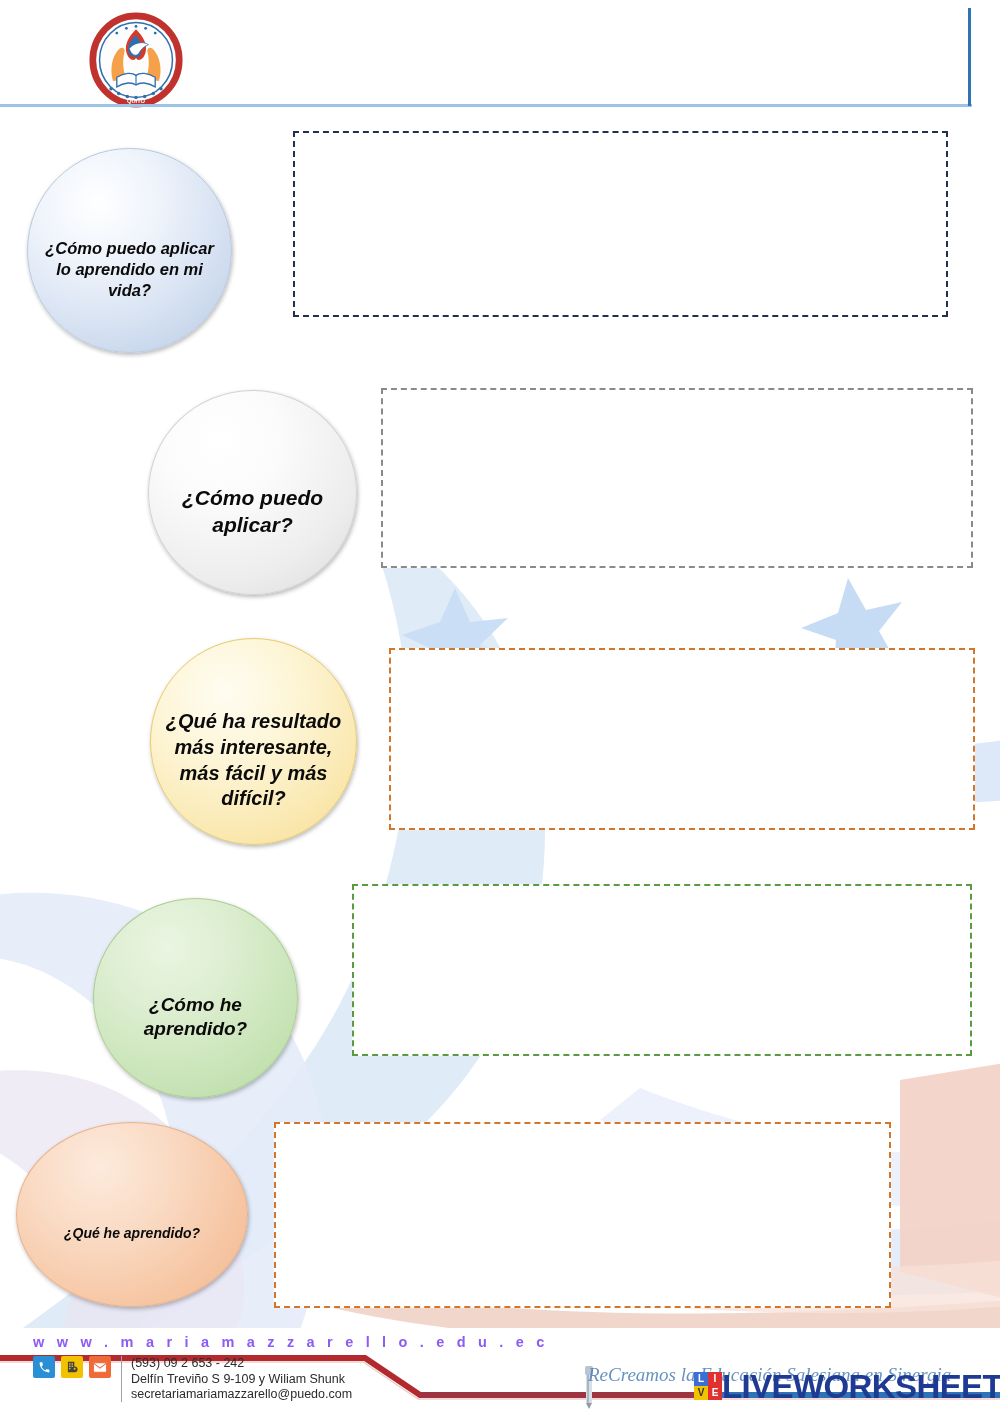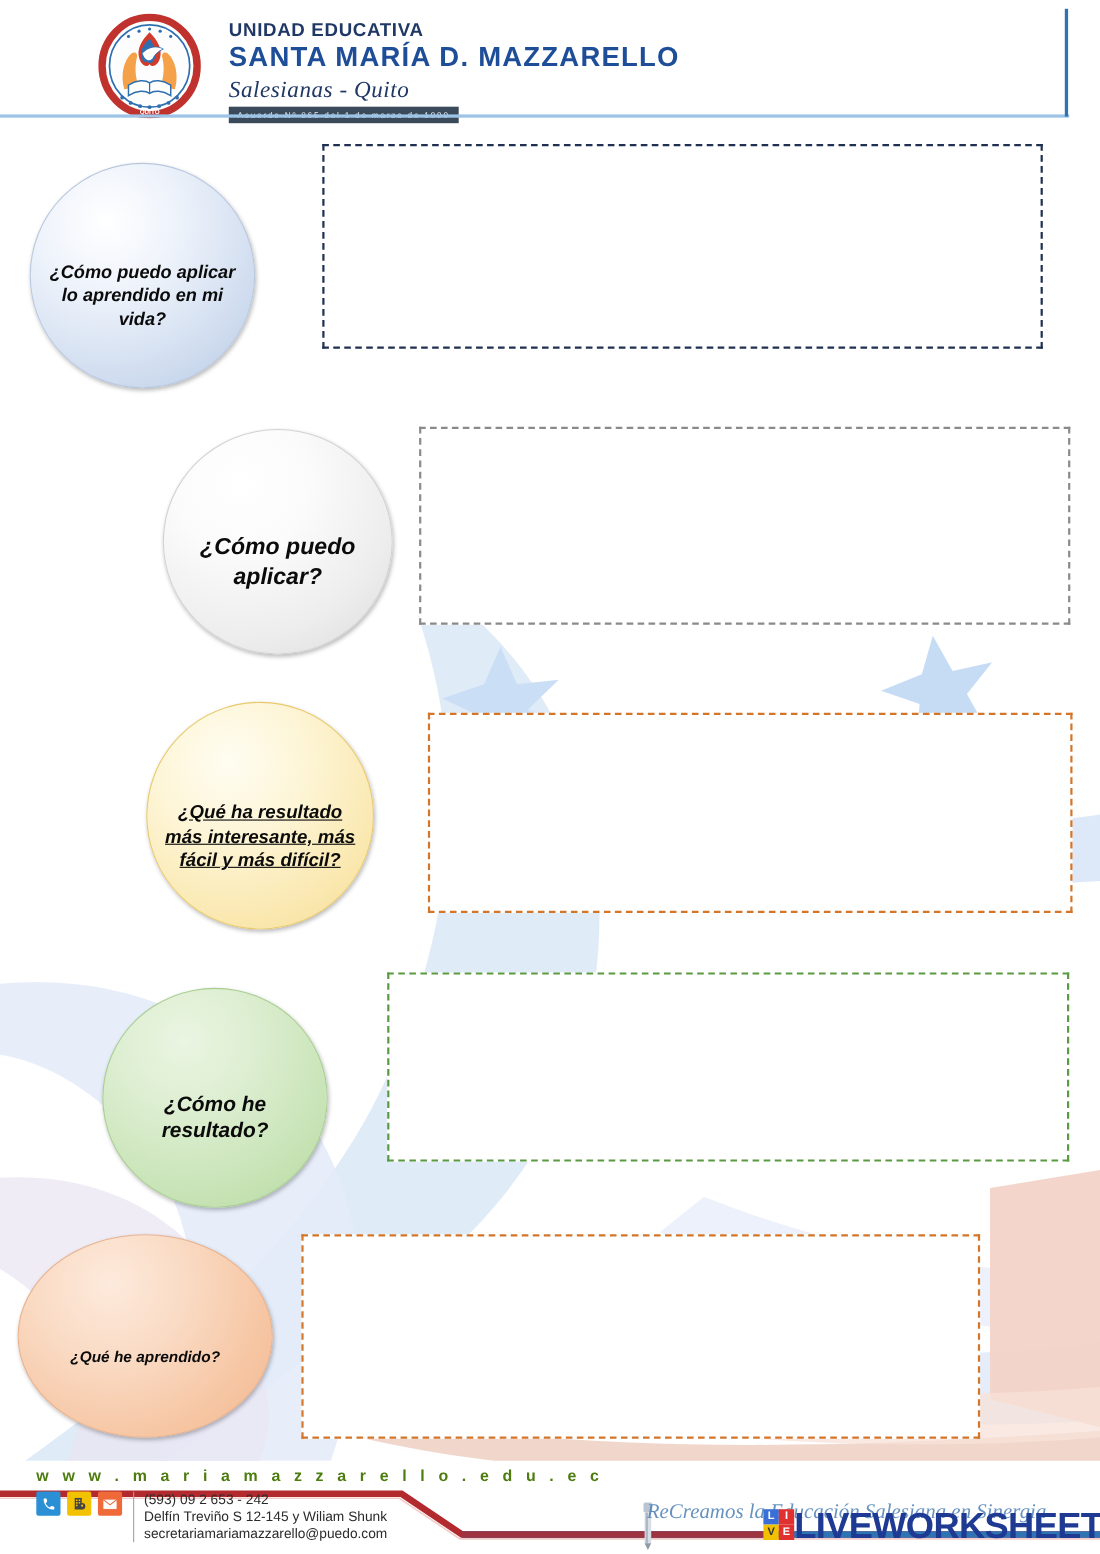--- a/index.html
+++ b/index.html
@@ -70,21 +70,21 @@
   .answerbox{position:absolute;background:#ffffff;box-sizing:border-box;}
   .db-navy  {border:2px dashed #1f3050;}
   .db-gray  {border:2px dashed #8a8a8a;}
   .db-orange{border:2px dashed #d4762a;}
   .db-green {border:2px dashed #5a9a40;}
   .db-orange2{border:2px dashed #d4762a;}
 
   
   #footer{position:absolute;left:0;bottom:0;width:1000px;height:100px;z-index:6;}
   #footer-url{position:absolute;left:33px;top:1334px;font-size:14.5px;
-      font-weight:bold;letter-spacing:4.2px;color:#4d7c0f;z-index:7;
+      font-weight:bold;letter-spacing:4.2px;color:#8b5cf6;z-index:7;
       white-space:nowrap;}
   #footer-contact{position:absolute;left:33px;top:1356px;z-index:7;
       display:flex;align-items:flex-start;}
   .fi{width:22px;height:22px;margin-right:6px;border-radius:2px;
       display:flex;align-items:center;justify-content:center;}
   .fi-phone{background:#2a8fd4;}
   .fi-loc{background:#f2c200;}
   .fi-mail{background:#ef6a38;}
   #contact-div{width:1px;height:46px;background:#9aa3ab;margin:0 9px 0 4px;}
   #contact-lines{font-size:12.5px;line-height:15.5px;color:#2b2b2b;
@@ -178,55 +178,49 @@
       <circle cx="76" cy="80" r="1.8"></circle>
       <circle cx="30" cy="22" r="1.5"></circle>
         <circle cx="40" cy="17" r="1.5"></circle>
       <circle cx="50" cy="15" r="1.5"></circle>
         <circle cx="60" cy="17" r="1.5"></circle>
       <circle cx="70" cy="22" r="1.5"></circle>
     </g>
     <text x="50" y="95" font-size="6" font-weight="bold" fill="#ffffff" text-anchor="middle" font-family="'Liberation Sans',sans-serif">QUITO</text>
   </svg>
 
-  <div id="header-text">
-    <div class="h-line1">UNIDAD EDUCATIVA</div>
-    <div class="h-line2">SANTA MARÍA D. MAZZARELLO</div>
-    <div class="h-line3">Salesianas - Quito</div>
-    <div class="h-badge">Acuerdo Nº 865 del 1 de marzo de 1990</div>
-  </div>
 
   <div id="header-rule"></div>
   <div id="header-vrule"></div>
 </div>
 
 <div class="row">
   <div class="bubble b-blue" style="left:27px;top:148px;width:205px;height:205px;font-size:16.5px;">
     <span>¿Cómo puedo aplicar lo aprendido en mi vida?</span>
   </div>
   <div class="answerbox db-navy" style="left:293px;top:131px;width:655px;height:186px;"></div>
 </div>
 
 <div class="row">
   <div class="bubble b-gray" style="left:148px;top:390px;width:209px;height:205px;font-size:21px;">
     <span>¿Cómo puedo aplicar?</span>
   </div>
   <div class="answerbox db-gray" style="left:381px;top:388px;width:592px;height:180px;"></div>
 </div>
 
 <div class="row">
-  <div class="bubble b-yellow" style="left:133px;top:638px;width:207px;height:207px;font-size:17px;text-decoration:underline;">
+  <div class="bubble b-yellow" style="left:150px;top:638px;width:207px;height:207px;font-size:20px;">
     <span>¿Qué ha resultado más interesante, más fácil y más difícil?</span>
   </div>
   <div class="answerbox db-orange" style="left:389px;top:648px;width:586px;height:182px;"></div>
 </div>
 
 <div class="row">
   <div class="bubble b-green" style="left:93px;top:898px;width:205px;height:200px;font-size:19px;">
-    <span>¿Cómo he resultado?</span>
+    <span>¿Cómo he aprendido?</span>
   </div>
   <div class="answerbox db-green" style="left:352px;top:884px;width:620px;height:172px;"></div>
 </div>
 
 <div class="row">
   <div class="bubble b-orange" style="left:16px;top:1122px;width:232px;height:185px;font-size:14px;">
     <span>¿Qué he aprendido?</span>
   </div>
   <div class="answerbox db-orange2" style="left:274px;top:1122px;width:617px;height:186px;"></div>
 </div>
@@ -264,21 +258,21 @@
     <svg width="14" height="11" viewBox="0 0 24 18">
       <rect x="1" y="1" width="22" height="16" fill="#ffffff" stroke="#ef6a38" stroke-width="1.4"></rect>
       <path d="M1.5 1.8 L12 10 L22.5 1.8" fill="none" stroke="#ef6a38" stroke-width="1.8"></path>
     </svg>
   </div>
 
   <div id="contact-div"></div>
 
   <div id="contact-lines">
     <div>(593) 09 2 653 - 242</div>
-    <div>Delfín Treviño S 12-145 y Wiliam Shunk</div>
+    <div>Delfín Treviño S 9-109 y Wiliam Shunk</div>
     <div>secretariamariamazzarello@puedo.com</div>
   </div>
 </div>
 
 <svg id="lw-pen" width="22" height="48" viewBox="0 0 22 48">
   <rect x="7" y="4" width="8" height="9" rx="1.5" fill="#b9c6d2"></rect>
   <rect x="8" y="13" width="6" height="28" fill="#d7dee6"></rect>
   <rect x="9" y="13" width="2" height="28" fill="#aab6c2"></rect>
   <path d="M8 41 L14 41 L11 47 Z" fill="#8e9aa6"></path>
 </svg>

